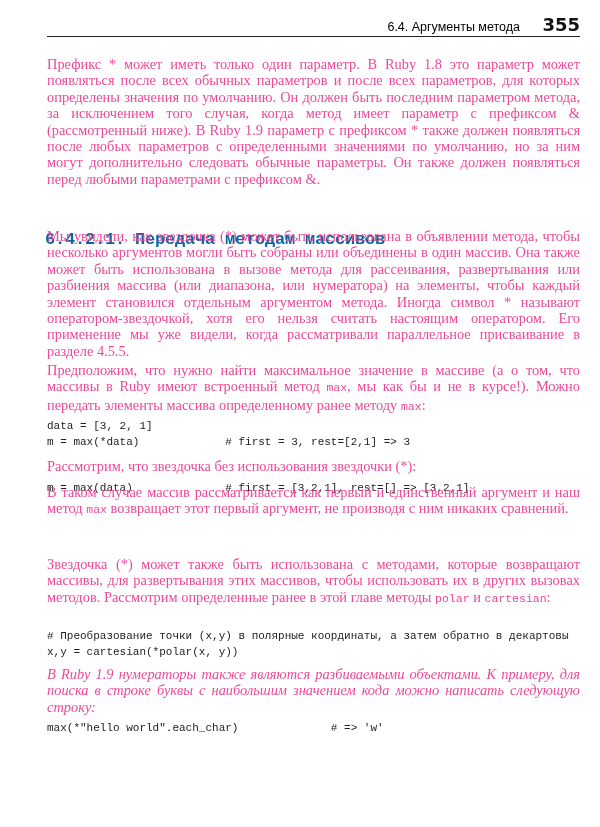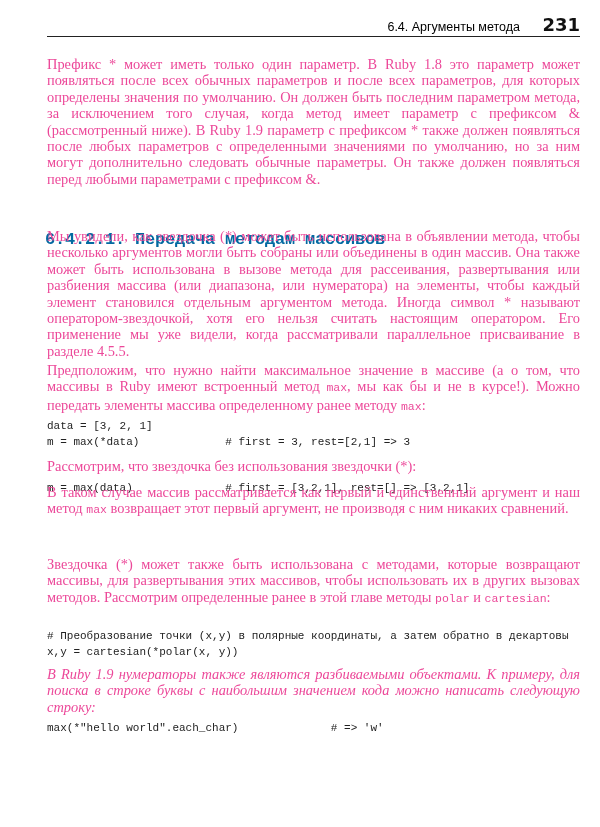--- a/index.html
+++ b/index.html
@@ -12,21 +12,21 @@
   .h { position: absolute; left: -2px; top: 204px; font-family: Liberation Mono, monospace; font-weight: bold; font-size: 17px; color: #0369a1; letter-spacing: -0.2px; margin-top: 26px; }
   .code { position: absolute; left: 0; font-family: "Liberation Mono", monospace; font-size: 11px; line-height: 16px; white-space: pre; color: #222; }
   .mono { font-family: Liberation Mono, monospace; font-size: 11.5px; }
 </style>
 </head>
 <body>
 
 <div class="page">
   <div class="header">
     <span class="section">6.4. Аргументы метода</span>
-    <span class="pnum">231</span>
+    <span class="pnum">355</span>
   </div>
 
   <div class="p" style="top:56px;">Префикс * может иметь только один параметр. В Ruby 1.8 это параметр может появляться после всех обычных параметров и после всех параметров, для которых определены значения по умолчанию. Он должен быть последним параметром метода, за исключением того случая, когда метод имеет параметр с префиксом &amp; (рассмотренный ниже). В Ruby 1.9 параметр с префиксом * также должен появляться после любых параметров с определенными значениями по умолчанию, но за ним могут дополнительно следовать обычные параметры. Он также должен появляться перед любыми параметрами с префиксом &amp;.</div>
 
   <div class="h">6.4.2.1. Передача методам массивов</div>
 
   <div class="p" style="top:228px;">Мы увидели, как звездочка (*) может быть использована в объявлении метода, чтобы несколько аргументов могли быть собраны или объединены в один массив. Она также может быть использована в вызове метода для рассеивания, развертывания или разбиения массива (или диапазона, или нумератора) на элементы, чтобы каждый элемент становился отдельным аргументом метода. Иногда символ * называют оператором-звездочкой, хотя его нельзя считать настоящим оператором. Его применение мы уже видели, когда рассматривали параллельное присваивание в разделе 4.5.5.</div>
 
   <div class="p" style="top:362px;">
     <span>Предположим, что нужно найти максимальное значение в массиве (а о том, что массивы в Ruby имеют встроенный метод </span><span class="mono">max</span><span>, мы как бы и не в курсе!). Можно передать элементы массива определенному ранее методу </span><span class="mono">max</span><span>:</span>

